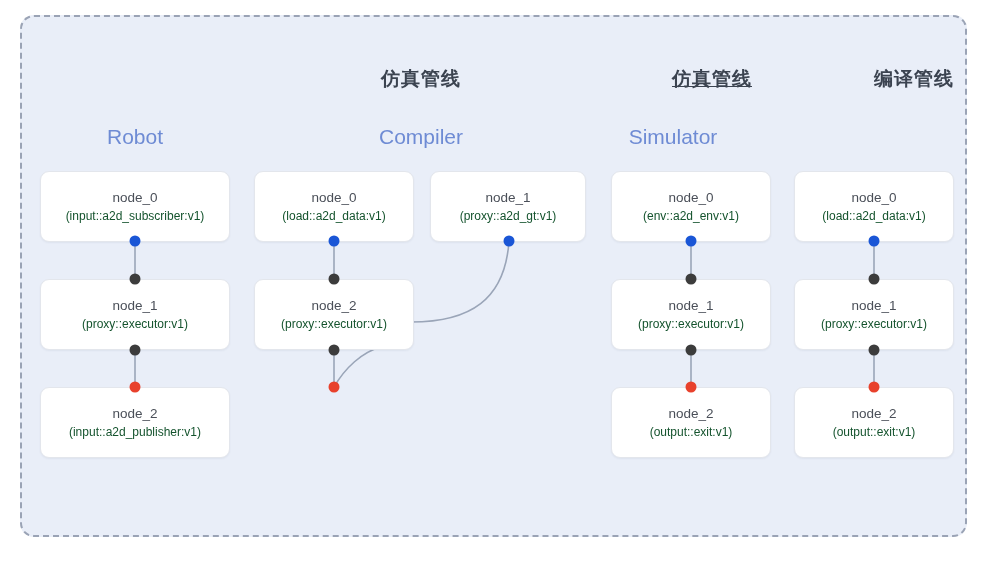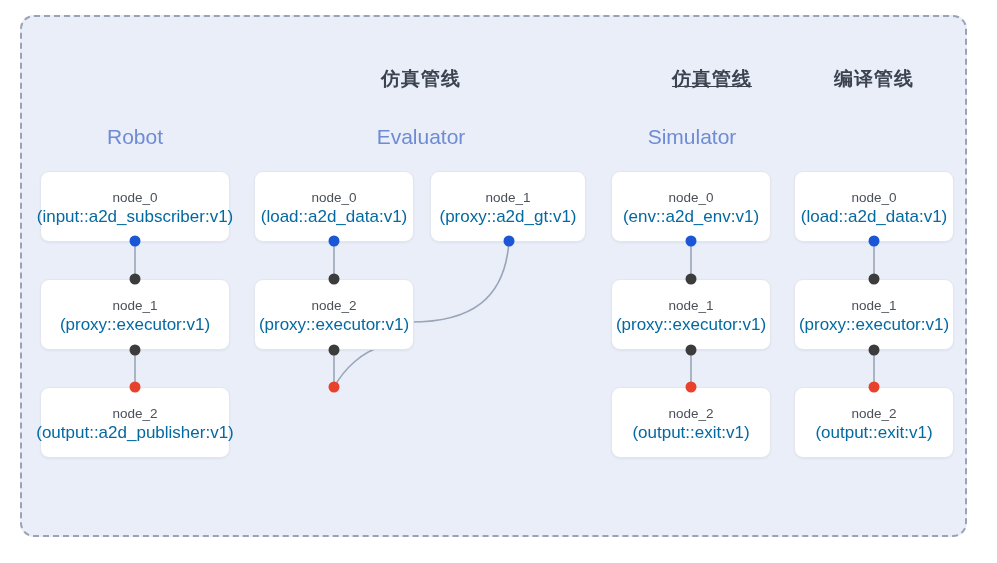--- a/index.html
+++ b/index.html
@@ -65,22 +65,22 @@
     align-items: center;
     justify-content: center;
     height: 71px;
   }
   .node-name {
     font-size: 13.5px;
     color: #4a4f58;
     line-height: 19px;
   }
   .node-type {
-    font-size: 17px;
-    color: #0369a1;
+    font-size: 12px;
+    color: #14532d;
     line-height: 19px;
   }
   .port {
     position: absolute;
     width: 11px;
     height: 11px;
     border-radius: 50%;
     transform: translate(-50%, -50%);
   }
   .port-in-blue  { background: #1a56d6; }
@@ -111,43 +111,43 @@
       <line x1="691" y1="350" x2="691" y2="387"></line>
 
       <line x1="874" y1="241" x2="874" y2="279"></line>
       <line x1="874" y1="350" x2="874" y2="387"></line>
     </g>
   </svg>
 
   <div class="col-title-en" style="left:55px; top:125px; width:160px;text-align:center;">Robot</div>
 
   <div class="col-title-cn" style="left:341px; top:66px; width:160px;">仿真管线</div>
-  <div class="col-title-en" style="left:341px; top:125px; width:160px;">Evaluator</div>
+  <div class="col-title-en" style="left:341px; top:125px; width:160px;">Compiler</div>
 
   <div class="col-title-cn" style="left:632px; top:66px; width:160px;text-decoration:underline;">仿真管线</div>
-  <div class="col-title-en" style="left:612px; top:125px; width:160px;">Simulator</div>
-
-  <div class="col-title-cn" style="left:794px; top:66px; width:160px;">编译管线</div>
+  <div class="col-title-en" style="left:593px; top:125px; width:160px;">Simulator</div>
+
+  <div class="col-title-cn" style="left:794px; top:66px; width:160px;text-align:right;">编译管线</div>
 
   <div class="node-box" style="left:40px; top:171px; width:190px;">
     <span class="node-name">node_0</span>
     <span class="node-type">(input::a2d_subscriber:v1)</span>
   </div>
   <span class="port port-in-blue" style="left:135px; top:241px;"></span>
 
   <div class="node-box" style="left:40px; top:279px; width:190px;">
     <span class="node-name">node_1</span>
     <span class="node-type">(proxy::executor:v1)</span>
   </div>
   <span class="port port-black" style="left:135px; top:279px;"></span>
   <span class="port port-black" style="left:135px; top:350px;"></span>
 
   <div class="node-box" style="left:40px; top:387px; width:190px;">
     <span class="node-name">node_2</span>
-    <span class="node-type">(output::a2d_publisher:v1)</span>
+    <span class="node-type">(input::a2d_publisher:v1)</span>
   </div>
   <span class="port port-red" style="left:135px; top:387px;"></span>
 
   <div class="node-box" style="left:254px; top:171px; width:160px;">
     <span class="node-name">node_0</span>
     <span class="node-type">(load::a2d_data:v1)</span>
   </div>
   <span class="port port-in-blue" style="left:334px; top:241px;"></span>
 
   <div class="node-box" style="left:430px; top:171px; width:156px;">

